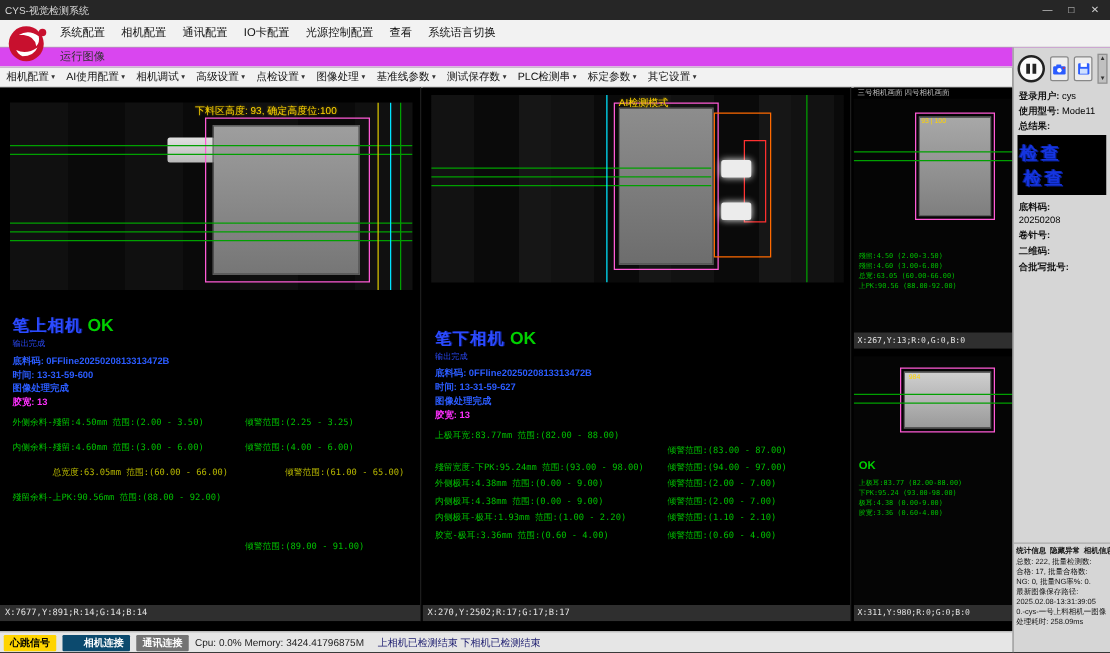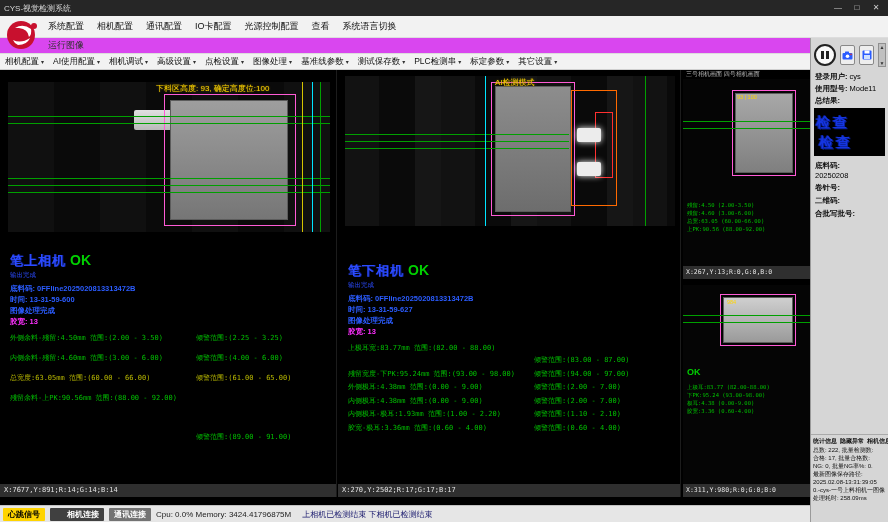--- a/index.html
+++ b/index.html
@@ -220,21 +220,21 @@
       <div class="rows-left">
         <div class="m-row">
           <span class="m-text" style="color: rgb(0, 192, 0);">外侧余料-殘留:4.50mm 范围:(2.00 - 3.50)</span>
           <span class="m-warn" style="color: rgb(0, 192, 0);">倾警范围:(2.25 - 3.25)</span>
         </div>
         <div class="m-row">
           <span class="m-text" style="color: rgb(0, 192, 0);">内侧余料-殘留:4.60mm 范围:(3.00 - 6.00)</span>
           <span class="m-warn" style="color: rgb(0, 192, 0);">倾警范围:(4.00 - 6.00)</span>
         </div>
         <div class="m-row">
-          <span class="m-text" style="color: rgb(184, 184, 0);">总宽度:63.05mm 范围:(60.00 - 66.00)</span>
+          <span class="m-text" style="color: rgb(184, 184, 0); margin-left: 32px;">总宽度:63.05mm 范围:(60.00 - 66.00)</span>
           <span class="m-warn" style="color: rgb(184, 184, 0);">倾警范围:(61.00 - 65.00)</span>
         </div>
         <div class="m-row">
           <span class="m-text" style="color: rgb(0, 192, 0);">殘留余料-上PK:90.56mm 范围:(88.00 - 92.00)</span>
           <span class="m-warn" style="color: rgb(0, 192, 0); margin-top: 39px;">倾警范围:(89.00 - 91.00)</span>
         </div>
       </div>
     </div>
     <div class="coord-bar">X:7677,Y:891;R:14;G:14;B:14</div>
   </section>
@@ -398,19 +398,19 @@
       <div class="stats-line">NG: 0, 批量NG率%: 0.</div>
       <div class="stats-line">最新图像保存路径:</div>
       <div class="stats-line">2025.02.08-13:31:39:05</div>
       <div class="stats-line">0.-cys-一号上料相机一图像</div>
       <div class="stats-line">处理耗时: 258.09ms</div>
     </div>
   </aside>
 
   <div class="statusbar">
     <span class="badge" style="color: rgb(0, 0, 0); background: rgb(255, 212, 0);">心跳信号</span>
-    <span class="badge" style="color: rgb(255, 255, 255); background: #404040; padding-left: 17px;">相机连接</span>
+    <span class="badge" style="color: rgb(255, 255, 255); background: #0c4a6e; padding-left: 17px;">相机连接</span>
     <span class="badge" style="color: rgb(255, 255, 255); background: #737373;">通讯连接</span>
     <span>Cpu: 0.0% Memory: 3424.41796875M</span>
     <span class="cam-status">上相机已检测结束    下相机已检测结束</span>
   </div>
 
 </div>
 
 </body></html>

